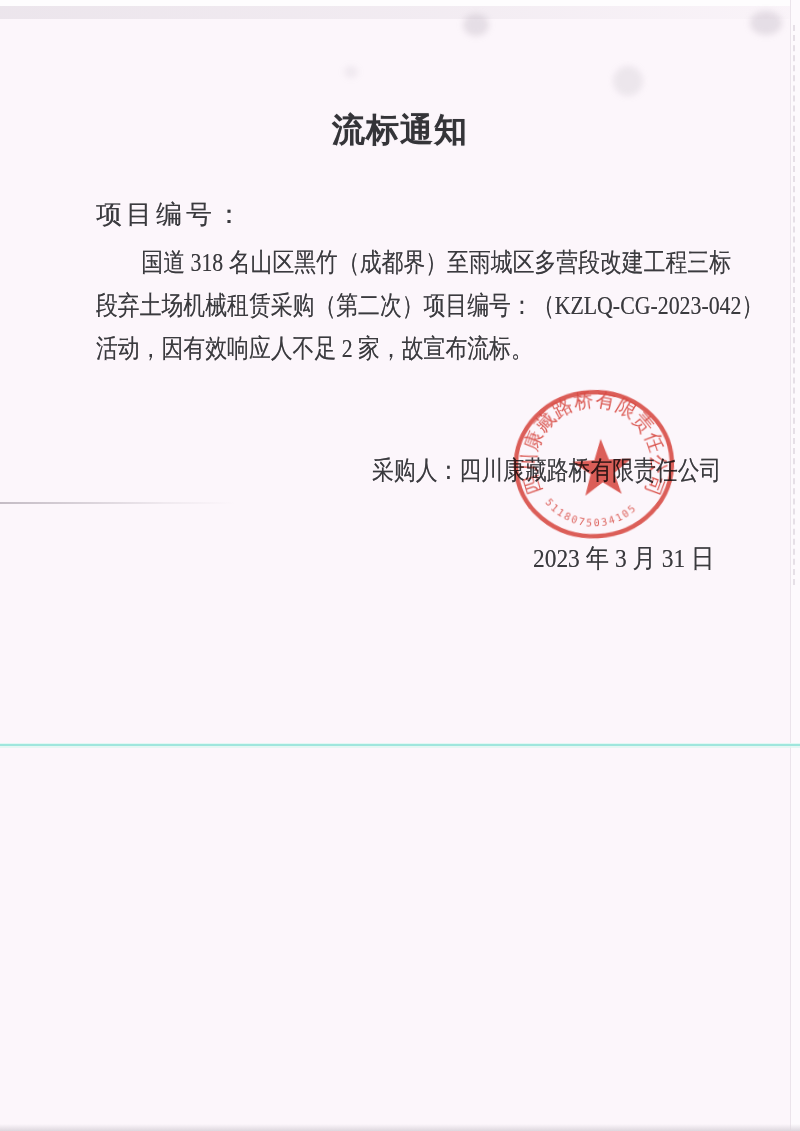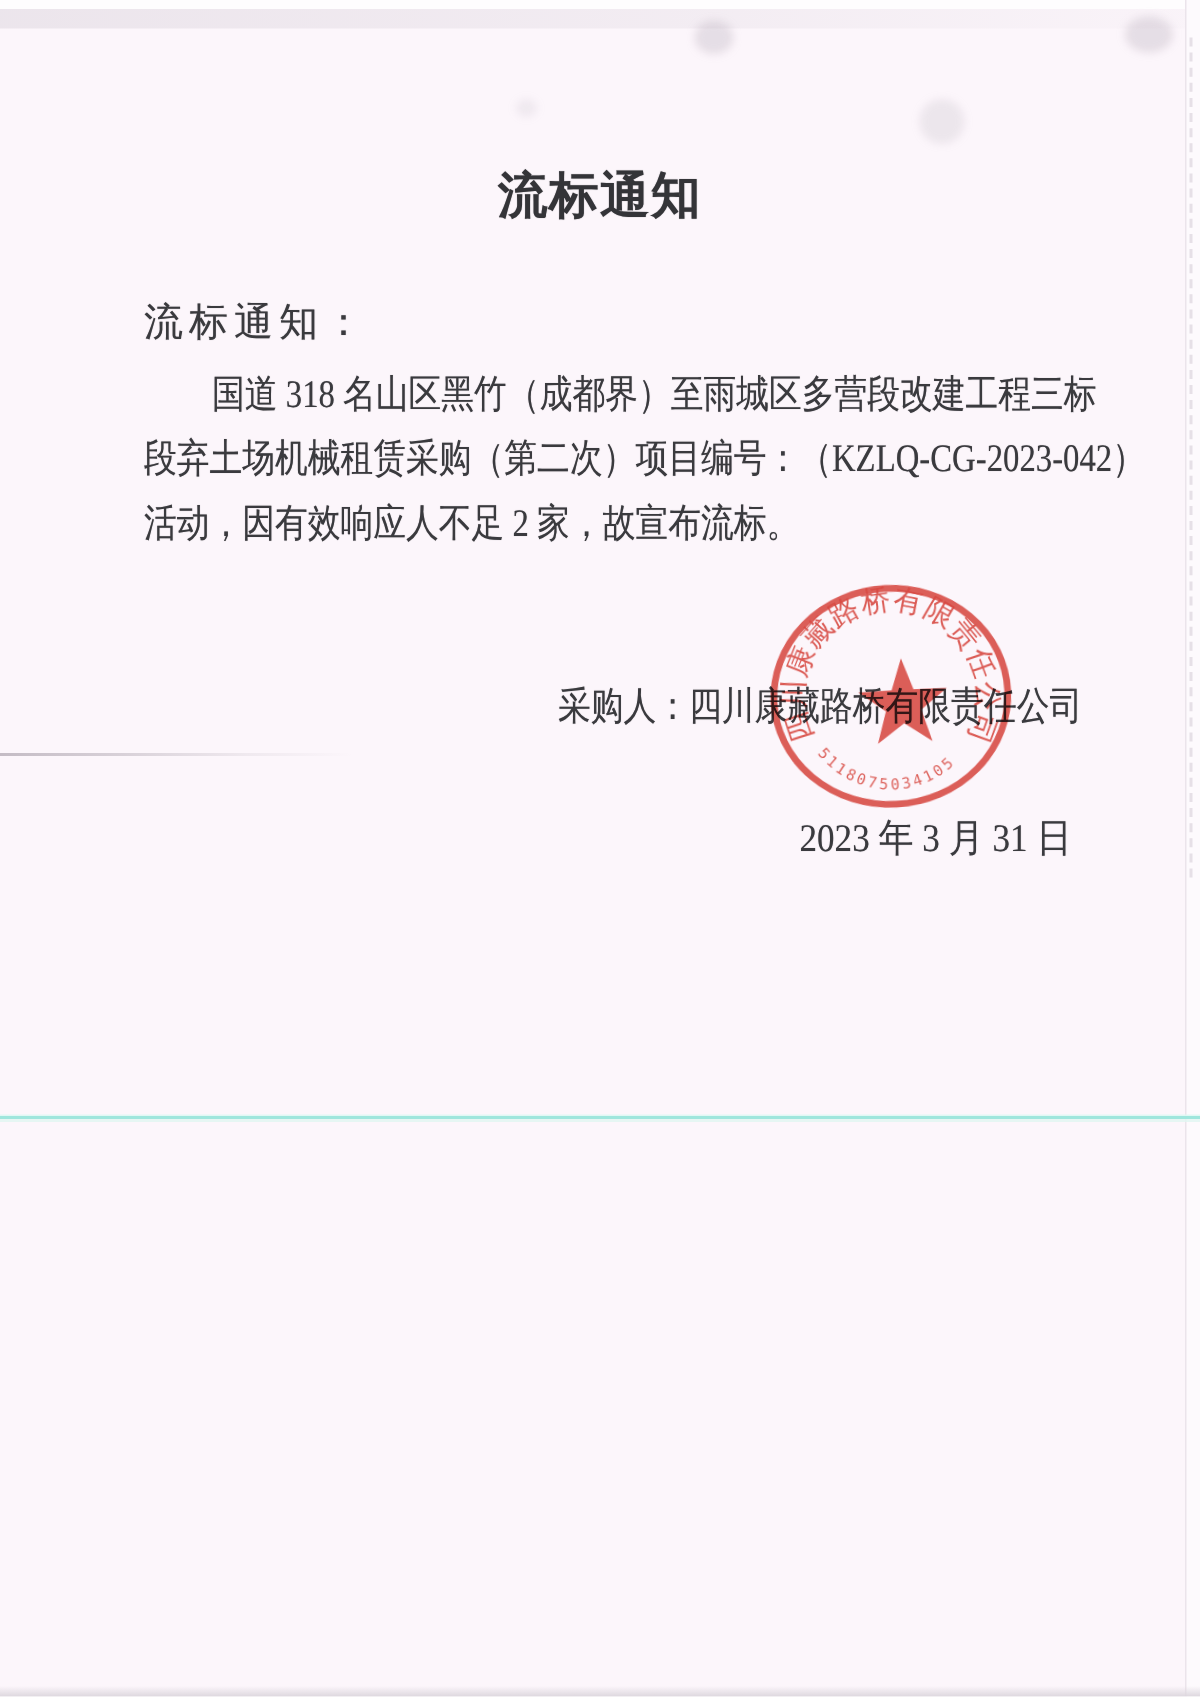--- a/index.html
+++ b/index.html
@@ -87,21 +87,21 @@
   <div class="smudge c"></div>
   <div class="smudge d"></div>
   <div class="right-strip"></div>
   <div class="right-dash-line"></div>
   <div class="crease-line"></div>
   <div class="cyan-line" id="cyan-line" style="background: rgb(159, 230, 221);"></div>
   <div class="bottom-edge"></div>
 
   <div class="doc-title">流标通知</div>
 
-  <div class="line salutation">流标通知：</div>
+  <div class="line salutation">项目编号：</div>
   <div class="line body-1">国道 318 名山区黑竹（成都界）至雨城区多营段改建工程三标</div>
   <div class="line body-2">段弃土场机械租赁采购（第二次）项目编号：（KZLQ-CG-2023-042）</div>
   <div class="line body-3">活动，因有效响应人不足 2 家，故宣布流标。</div>
 
   <div class="line signer">采购人：四川康藏路桥有限责任公司</div>
   <div class="line dateline">2023 年 3 月 31 日</div>
 
   <svg class="seal" width="210" height="180" viewBox="0 0 210 180">
     <defs>
       <path id="seal-text-arc" d="M 47.4 112.5 A 58 58 0 1 1 152.6 112.5" fill="none"></path>

